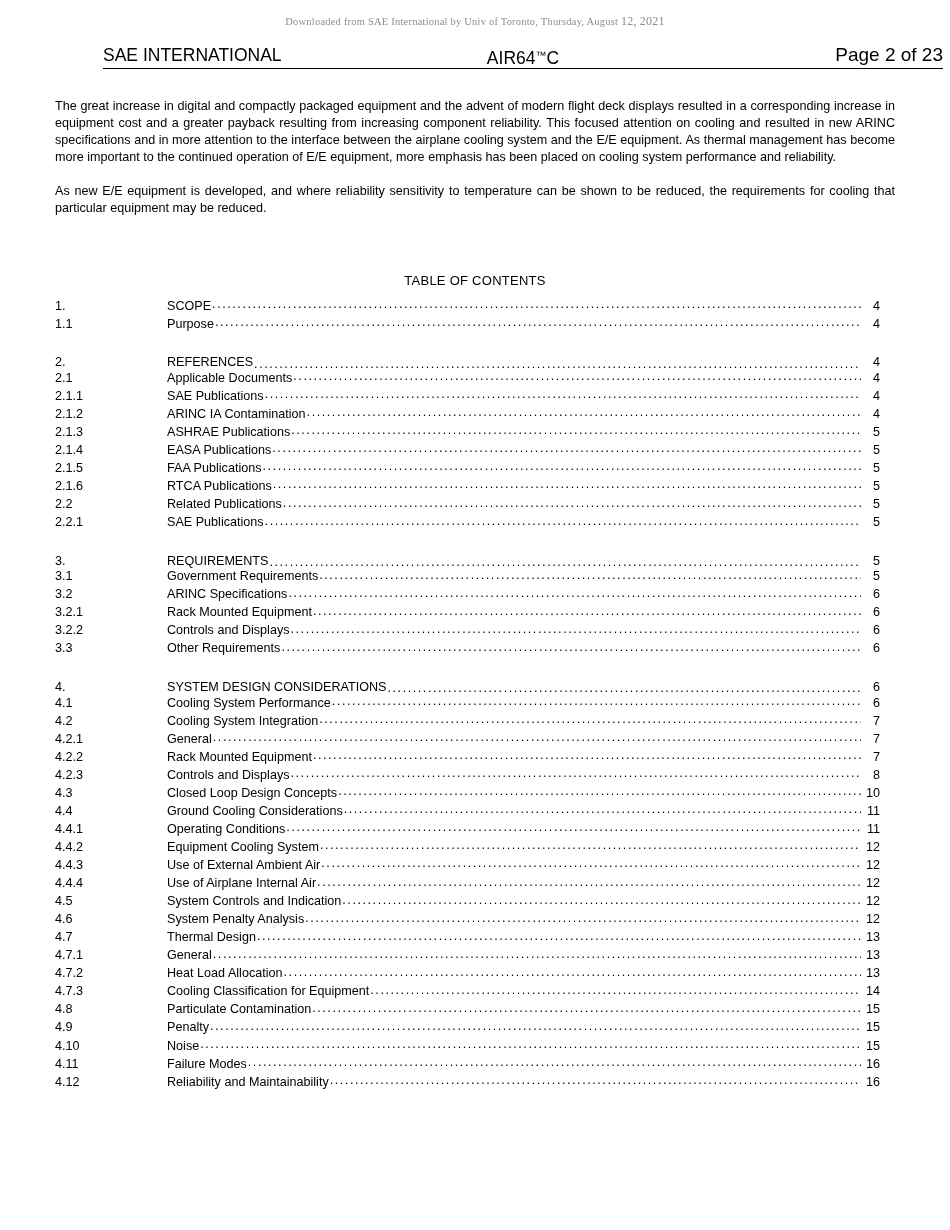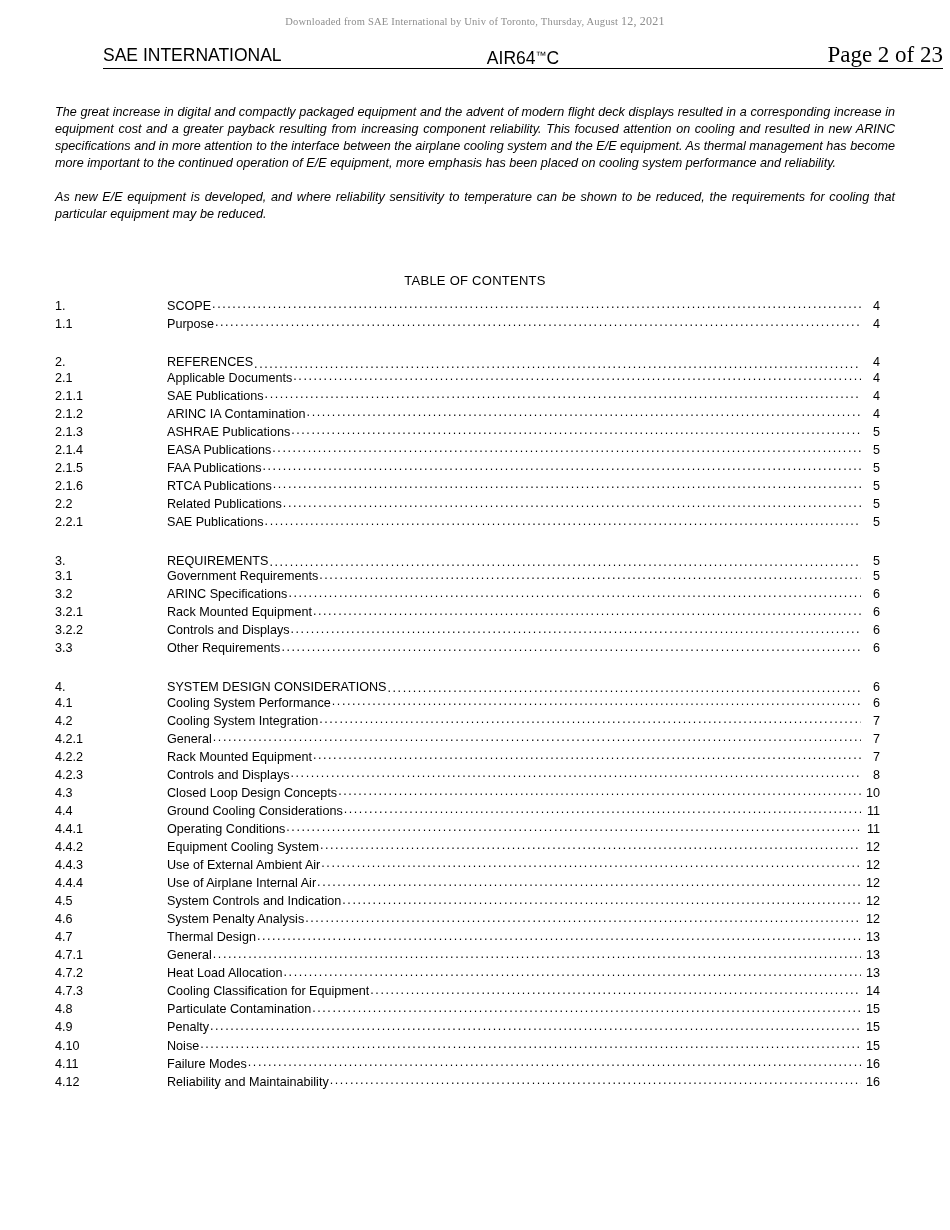--- a/index.html
+++ b/index.html
@@ -70,32 +70,30 @@
   }
   .hdr-center .tm {
     font-size: 11px;
     vertical-align: 0.42em;
     letter-spacing: 0;
   }
   .hdr-right {
     position: absolute;
     right: 0;
     top: 0;
-    font-size: 23px;
-    white-space: nowrap;
-    font-family: Liberation Serif, serif;
+    font-size: 19px;
+    white-space: nowrap;
   }
 
   
   .body-block {
     position: absolute;
-    top: 104px;
+    top: 98px;
     left: 55px;
     width: 840px;
-    font-style: italic;
   }
   .para {
     font-size: 12.6px;
     line-height: 17.1px;
     text-align: justify;
     text-justify: inter-word;
     margin: 0 0 17px 0;
   }
   .para:last-child { margin-bottom: 15px; }
 

